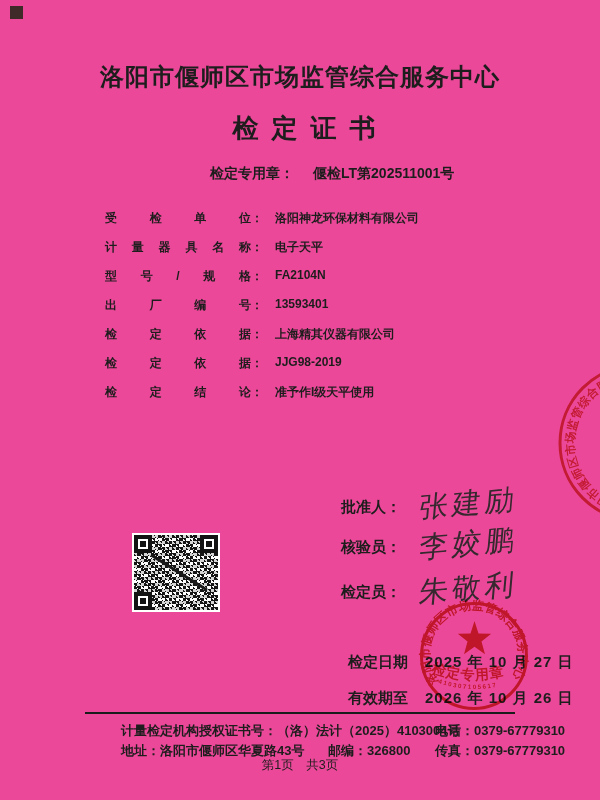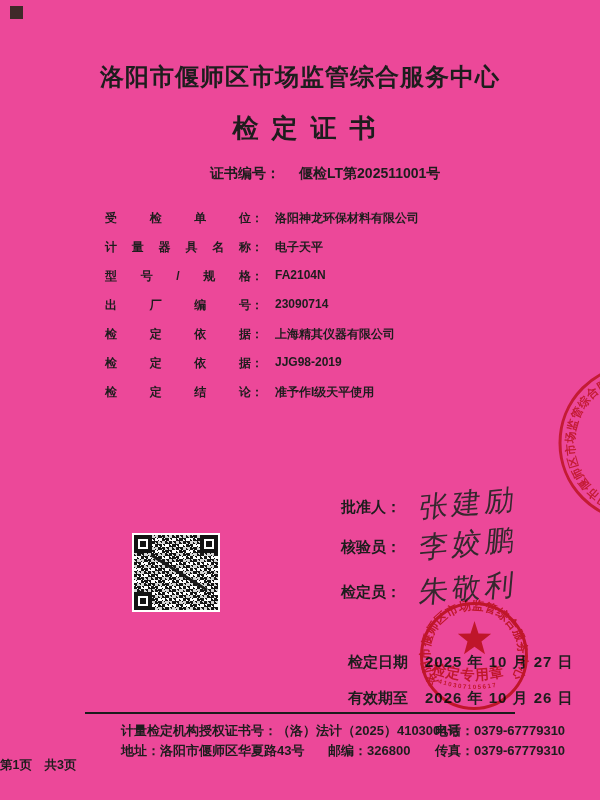--- a/index.html
+++ b/index.html
@@ -19,21 +19,21 @@
   
   .srow{left:341px;font-size:15px;font-weight:700;white-space:nowrap;}
   .sig{position:absolute;left:78px;top:-14px;font-size:29px;font-weight:400;color:#262626;
        transform:rotate(-5deg) skewX(-10deg);letter-spacing:4px;white-space:nowrap;opacity:.92;}
   
   .drow{left:348px;font-size:15px;font-weight:700;white-space:nowrap;}
   .drow .val{margin-left:17px;letter-spacing:1px;}
   
   .hr{top:712px;left:85px;width:430px;height:2px;background:#1b1b1b;}
   .foot{font-size:13px;font-weight:700;white-space:nowrap;margin-left:28px;}
-  .page-info{top:757px;left:0;width:600px;text-align:left;font-size:12.5px;font-weight:700;}
+  .page-info{top:757px;left:0;width:600px;text-align:center;font-size:12.5px;font-weight:400;}
   
   .corner-mark{top:6px;left:10px;width:13px;height:13px;background:#40292а;background:#402929;}
   
   .qr{top:533px;left:132px;width:88px;height:79px;background:#fff;}
   .qr-pat{position:absolute;inset:2px;
     background-image:
       repeating-linear-gradient(0deg,#151515 0 3px,#fff 3px 6px),
       repeating-linear-gradient(90deg,#151515 0 3px,#fff 3px 7px),
       repeating-linear-gradient(45deg,#151515 0 4px,#fff 4px 9px);
     background-blend-mode:difference,difference,normal;}
@@ -54,34 +54,34 @@
 <body>
 
 <div class="page">
 
   <div class="abs corner-mark"></div>
 
   <div class="abs org-title">洛阳市偃师区市场监管综合服务中心</div>
   <div class="abs doc-title">检定证书</div>
 
   <div class="abs cert-line">
-    <span>证书编号：</span><span class="val">偃检LT第202511001号</span>
+    <span>检定专用章：</span><span class="val">偃检LT第202511001号</span>
   </div>
 
   <div class="abs frow" style="top:210px">
     <span class="f-label">受检单位</span><span class="f-colon">：</span><span class="f-value">洛阳神龙环保材料有限公司</span>
   </div>
   <div class="abs frow" style="top:239px">
     <span class="f-label">计量器具名称</span><span class="f-colon">：</span><span class="f-value">电子天平</span>
   </div>
   <div class="abs frow" style="top:268px">
     <span class="f-label">型号/规格</span><span class="f-colon">：</span><span class="f-value">FA2104N</span>
   </div>
   <div class="abs frow" style="top:297px">
-    <span class="f-label">出厂编号</span><span class="f-colon">：</span><span class="f-value">23090714</span>
+    <span class="f-label">出厂编号</span><span class="f-colon">：</span><span class="f-value">13593401</span>
   </div>
   <div class="abs frow" style="top:326px">
     <span class="f-label">检定依据</span><span class="f-colon">：</span><span class="f-value">上海精其仪器有限公司</span>
   </div>
   <div class="abs frow" style="top:355px">
     <span class="f-label">检定依据</span><span class="f-colon">：</span><span class="f-value">JJG98-2019</span>
   </div>
   <div class="abs frow" style="top:384px">
     <span class="f-label">检定结论</span><span class="f-colon">：</span><span class="f-value">准予作I级天平使用</span>
   </div>

